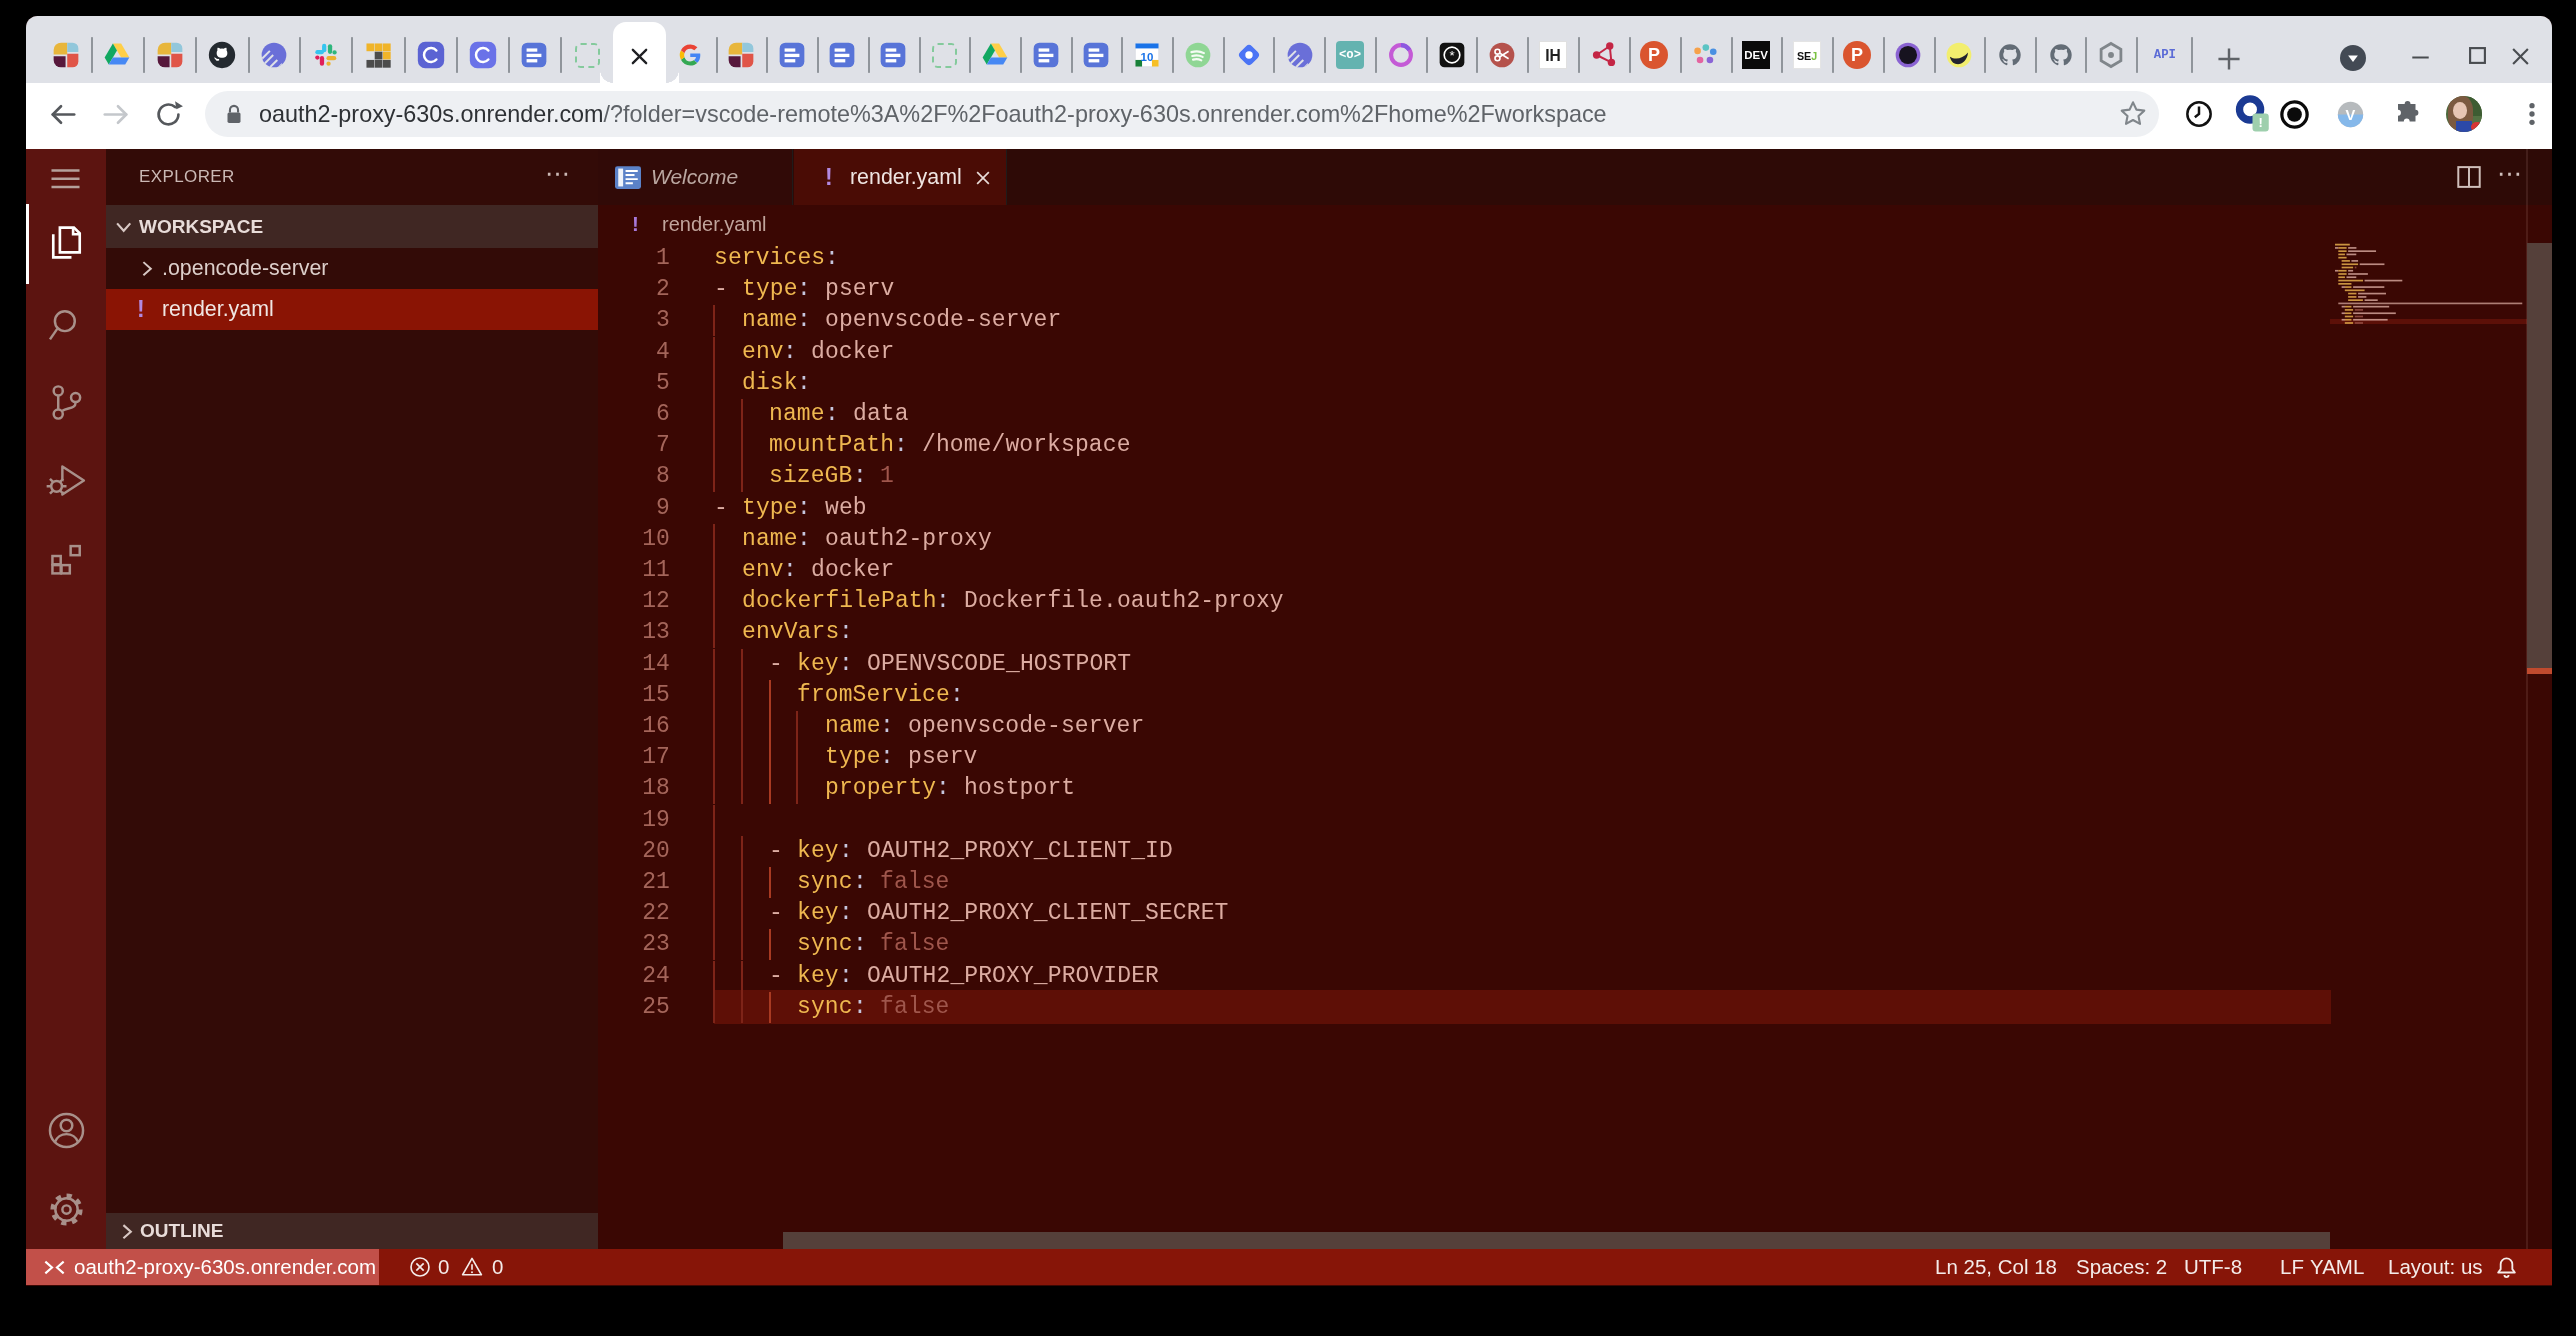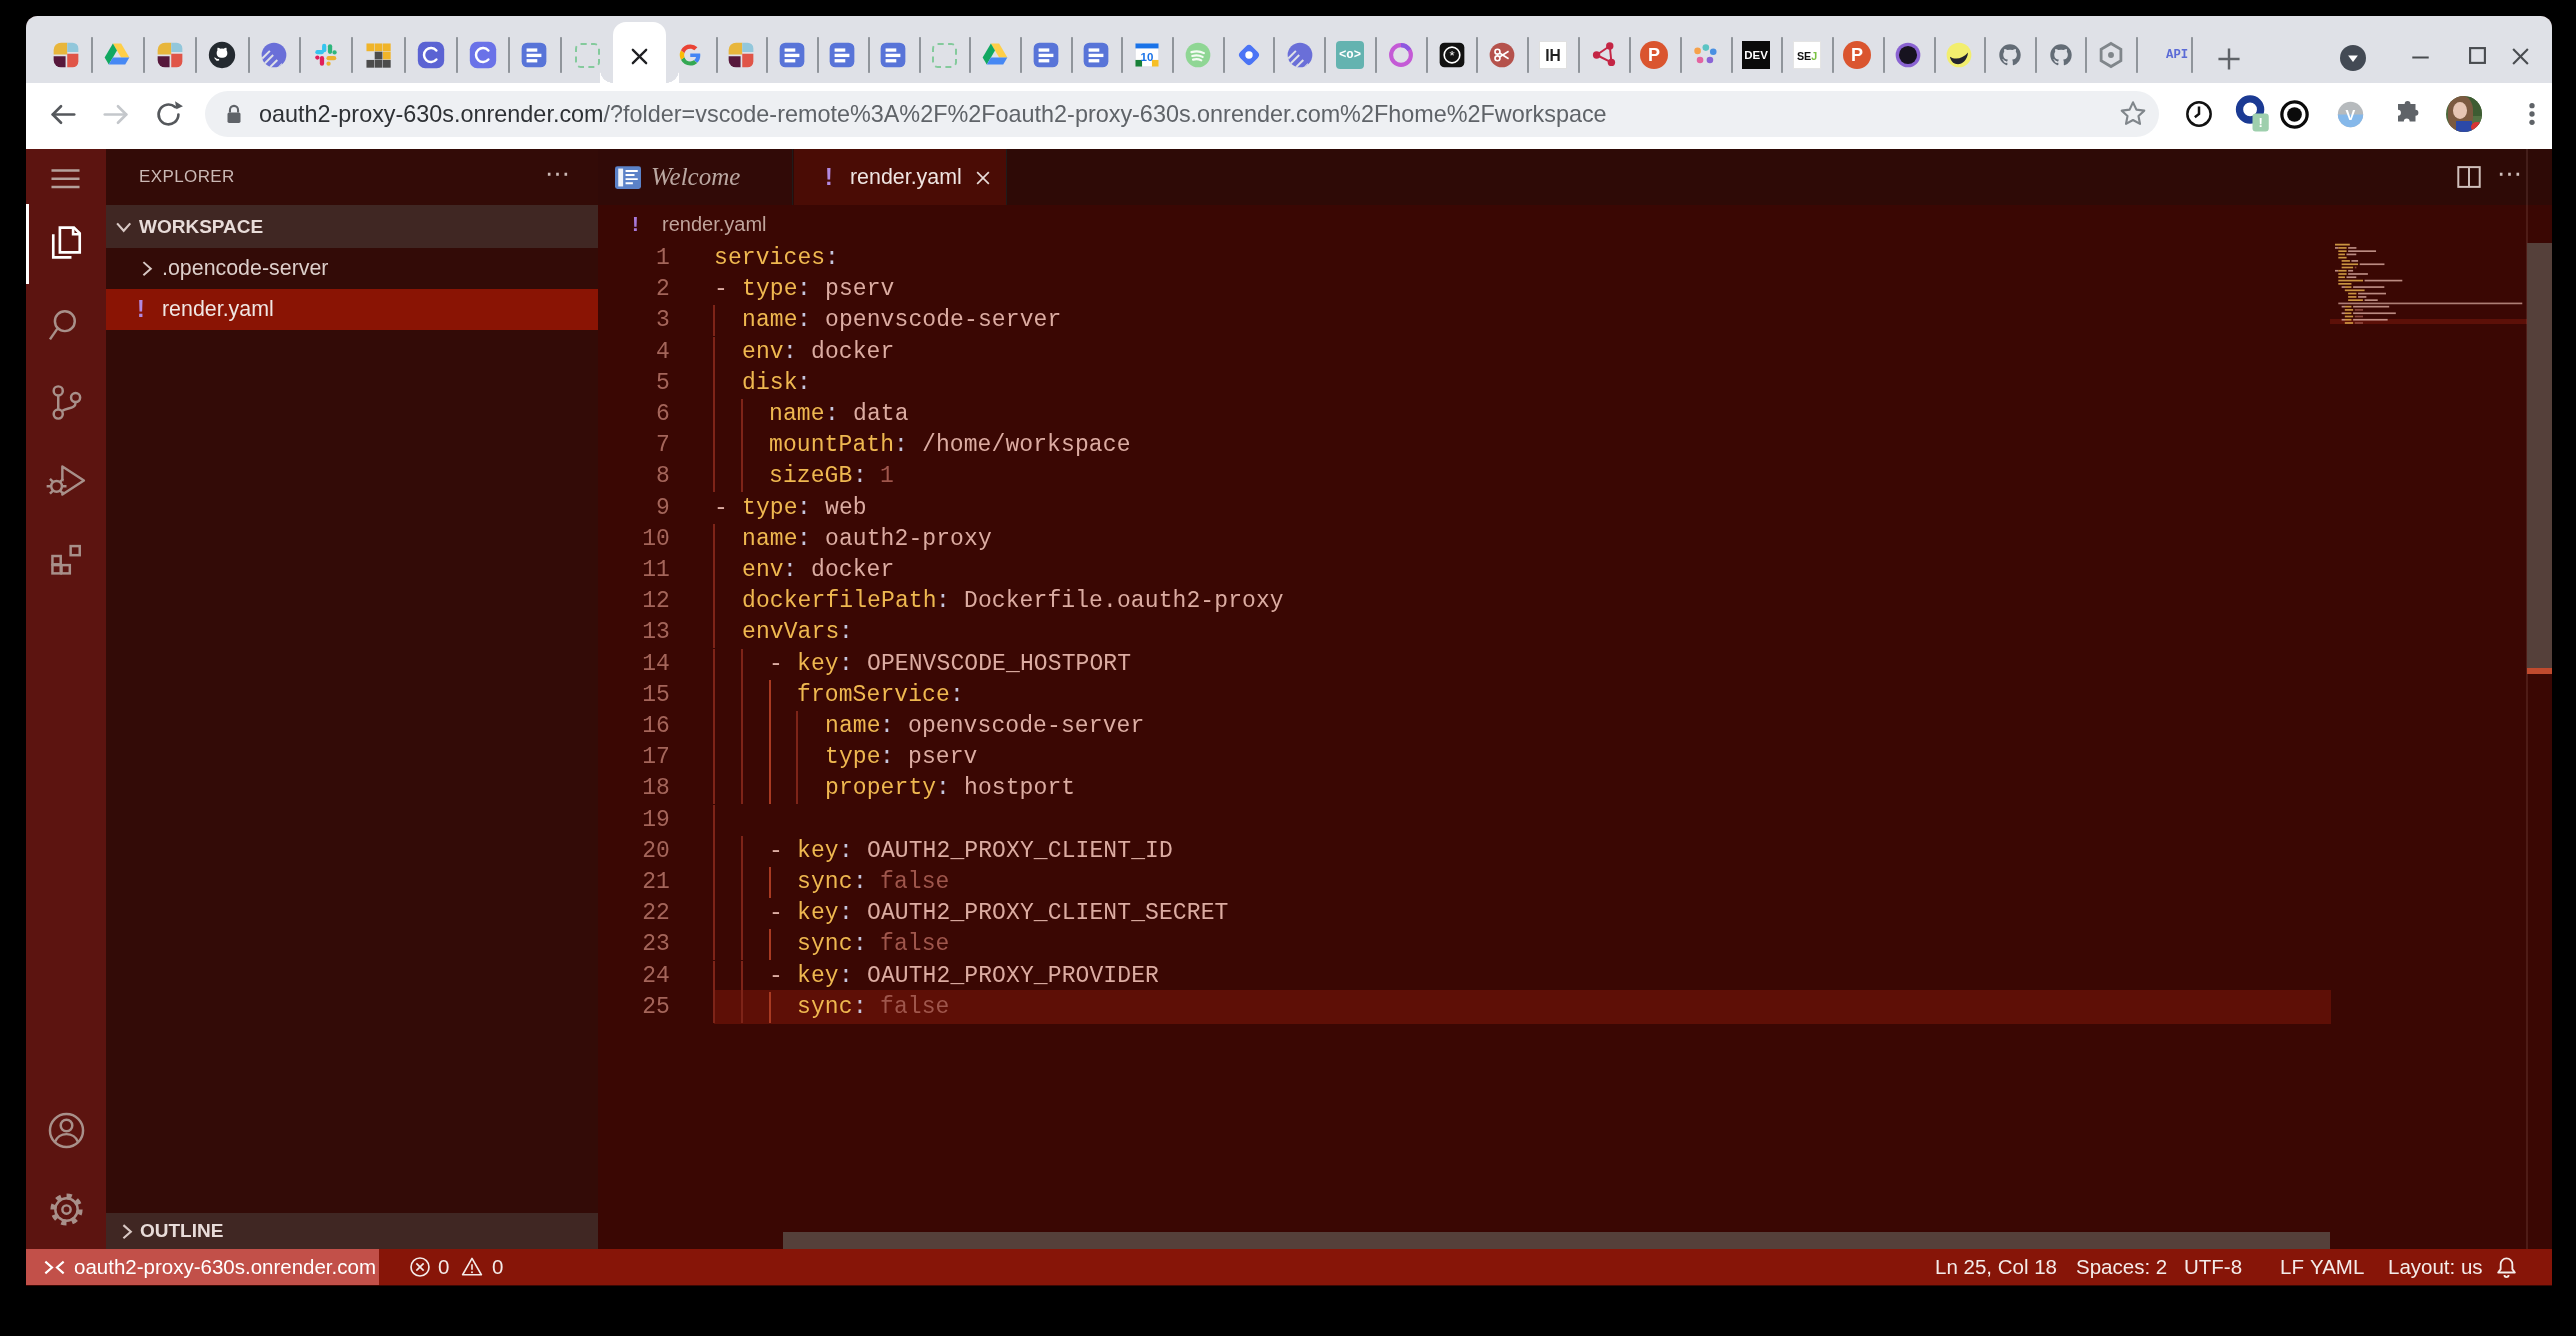--- a/index.html
+++ b/index.html
@@ -383,21 +383,21 @@
       </div>
 <div class="sep" style="left:2059px;"></div>
 <div class="pic" style="left:2071px;">
         <svg width="28" height="28" viewBox="0 0 34 34">
           <path d="M17 3l12 7v14l-12 7-12-7V10z" fill="none" stroke="#80868b" stroke-width="3.4"></path>
           <circle cx="17" cy="17" r="3.6" fill="#80868b"></circle>
         </svg>
       </div>
 <div class="sep" style="left:2110px;"></div>
 <div class="pic" style="left:2122px;">
-        <div style="width:28px;height:28px;color:#5b6bd6;font-weight:bold;font-size:12.3px;text-align:left;line-height:28px;font-family:'Liberation Mono',monospace;margin-left:18px;">API</div>
+        <div style="width:28px;height:28px;color:#5b6bd6;font-weight:bold;font-size:12.3px;text-align:right;line-height:28px;font-family:'Liberation Mono',monospace;">API</div>
       </div>
 <div class="sep" style="left:2165px;"></div>
 <svg class="abs" style="left:2190px;top:30px;" width="26" height="26" viewBox="0 0 32 32">
         <g stroke="#5f6368" stroke-width="3">
           <line x1="16" y1="3" x2="16" y2="29"></line>
           <line x1="3" y1="16" x2="29" y2="16"></line>
         </g>
       </svg>
 <div class="abs" style="left:2314px;top:29px;width:26px;height:26px;border-radius:50%;background:#434a54;"></div>
 <svg class="abs" style="left:2314px;top:29px;" width="26" height="26" viewBox="0 0 32 32">
@@ -587,21 +587,21 @@
       <svg class="abs" style="left:17px;top:17px;" width="26" height="23" viewBox="0 0 32 28">
           <rect x="0" y="0" width="32" height="28" rx="3" fill="#5b82c8"></rect>
           <rect x="4" y="3" width="6" height="22" fill="#fff" opacity=".9"></rect>
           <g stroke="#fff" stroke-width="2.4">
             <line x1="13" y1="6" x2="28" y2="6"></line>
             <line x1="13" y1="11" x2="24" y2="11"></line>
             <line x1="13" y1="16" x2="28" y2="16"></line>
             <line x1="13" y1="21" x2="22" y2="21"></line>
           </g>
         </svg>
-<div class="abs" style="left:53px;top:0;height:56px;line-height:56px;font-size:25px;font-style:italic;color:#baa7a1;font-family:Liberation Serif, serif;">Welcome</div>
+<div class="abs" style="left:53px;top:0;height:56px;line-height:56px;font-size:21px;font-style:italic;color:#baa7a1;">Welcome</div>
 <div class="abs" style="left:196px;top:0;width:214px;height:56px;">
           <span style="position:absolute;left:31px;top:0;height:56px;line-height:56px;font-weight:bold;color:#b289e0;font-size:23px;">!</span>
           <span style="position:absolute;left:56px;top:0;height:56px;line-height:56px;font-size:21.4px;color:#efe5e2;">render.yaml</span>
           <svg style="position:absolute;left:179px;top:19px;" width="20" height="20" viewBox="0 0 24 24">
             <g stroke="#e8dcd8" stroke-width="2">
               <line x1="5" y1="5" x2="19" y2="19"></line>
               <line x1="19" y1="5" x2="5" y2="19"></line>
             </g>
           </svg>
         </div>

